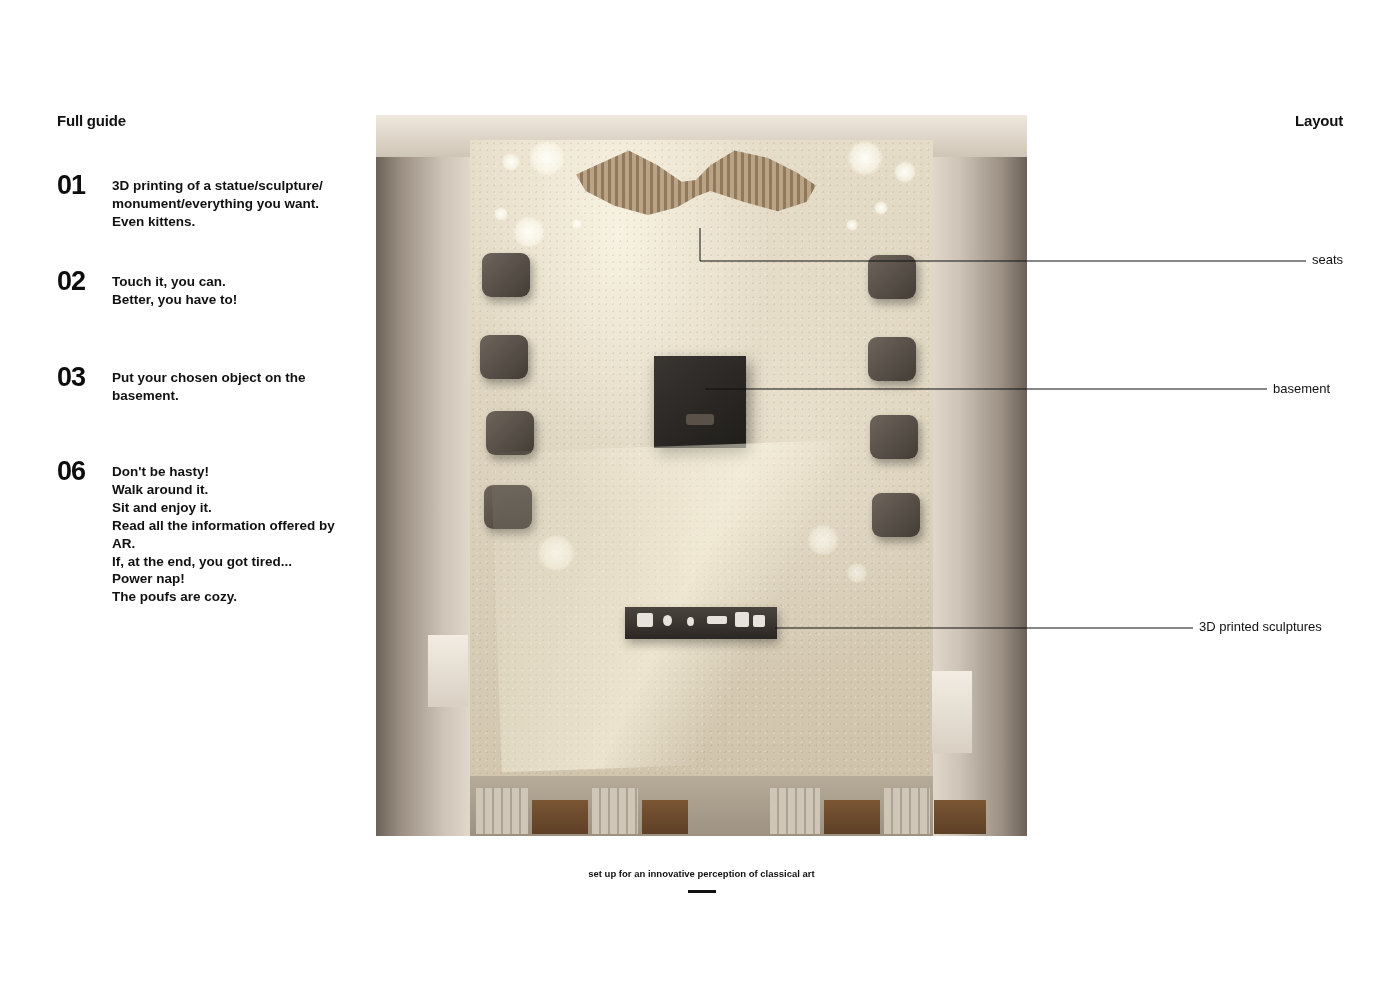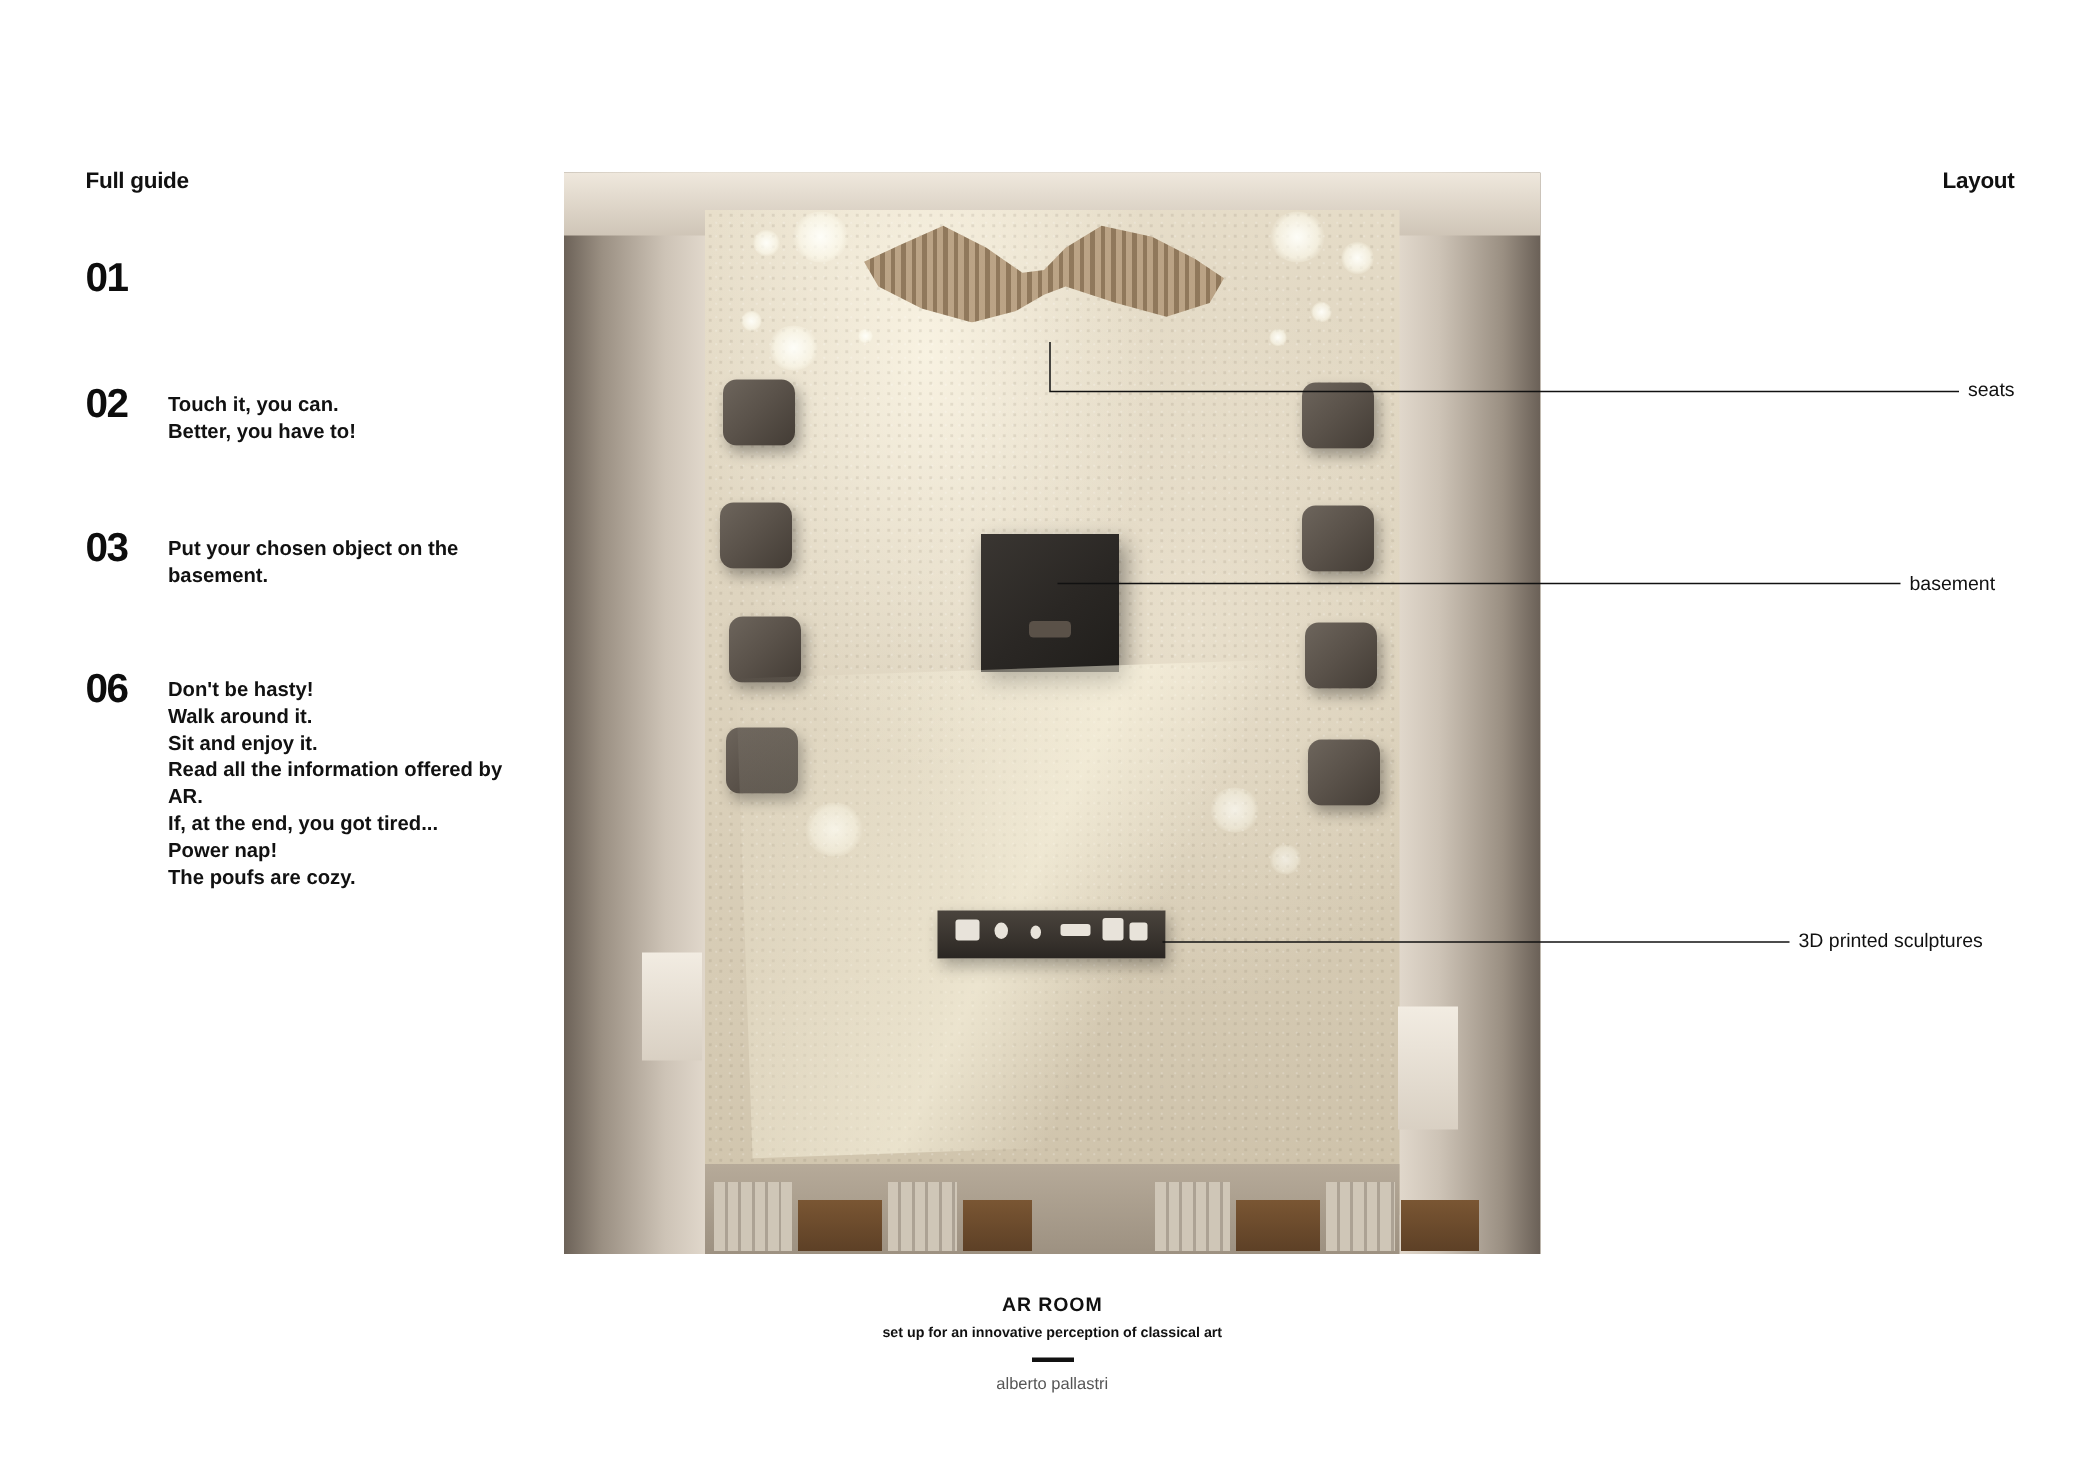--- a/index.html
+++ b/index.html
@@ -256,20 +256,23 @@
 </head>
 <body>
 
 <div class="heading" id="full-guide-heading">Full guide</div>
 <div class="heading" id="layout-heading">Layout</div>
 
 <div id="guide-list">
 
   <div class="guide-step" style="margin-bottom:38px;">
     <div class="step-num">01</div>
+    <div class="step-text">3D printing of a statue/sculpture/
+monument/everything you want.
+Even kittens.</div>
   </div>
 
   <div class="guide-step" style="margin-bottom:50px;">
     <div class="step-num">02</div>
     <div class="step-text">Touch it, you can.
 Better, you have to!</div>
   </div>
 
   <div class="guide-step" style="margin-bottom:48px;">
     <div class="step-num">03</div>
@@ -362,17 +365,15 @@
   <path d="M 705 389 L 1267 389" fill="none" stroke="#111111" stroke-width="1"></path>
 
   <path d="M 775 628 L 1193 628" fill="none" stroke="#111111" stroke-width="1"></path>
 </svg>
 
 <div class="callout-label" id="label-seats">seats</div>
 <div class="callout-label" id="label-basement">basement</div>
 <div class="callout-label" id="label-sculptures">3D printed sculptures</div>
 
 <div id="caption">
-  <div id="caption-title">AR ROOM</div>
   <div id="caption-sub">set up for an innovative perception of classical art</div>
   <div id="caption-rule"></div>
-  <div id="caption-author">alberto pallastri</div>
 </div>
 
 </body></html>

